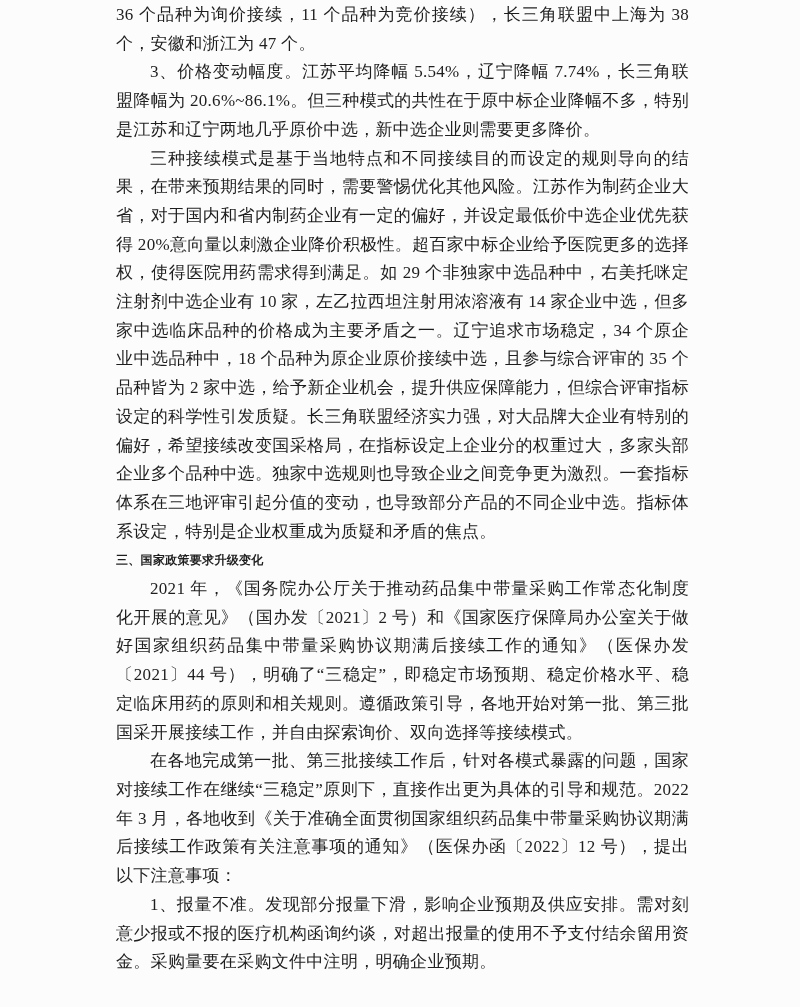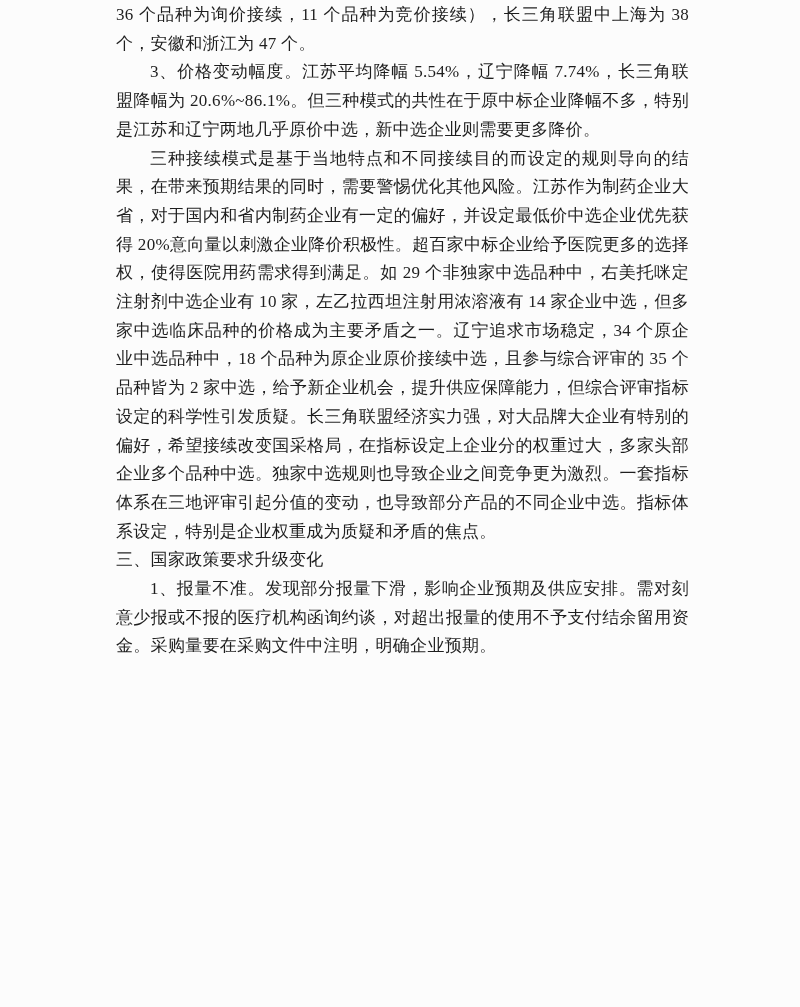--- a/index.html
+++ b/index.html
@@ -35,29 +35,31 @@
     padding: 0;
   }
   .para-indent {
     text-indent: 2em;
   }
   .para-flush {
     text-indent: 0;
   }
   .section-heading {
     text-indent: 0;
-    font-weight: normal;
-    font-size: 17px;
+    font-weight: bold;
+    font-size: 12px;
     margin: 0;
   }
 </style>
 </head>
 <body>
 
 <div class="page">
   <div class="text-block">
     <p class="para-flush">36 个品种为询价接续，11 个品种为竞价接续），长三角联盟中上海为 38 个，安徽和浙江为 47 个。</p>
     <p class="para-indent">3、价格变动幅度。江苏平均降幅 5.54%，辽宁降幅 7.74%，长三角联盟降幅为 20.6%~86.1%。但三种模式的共性在于原中标企业降幅不多，特别是江苏和辽宁两地几乎原价中选，新中选企业则需要更多降价。</p>
     <p class="para-indent">三种接续模式是基于当地特点和不同接续目的而设定的规则导向的结果，在带来预期结果的同时，需要警惕优化其他风险。江苏作为制药企业大省，对于国内和省内制药企业有一定的偏好，并设定最低价中选企业优先获得 20%意向量以刺激企业降价积极性。超百家中标企业给予医院更多的选择权，使得医院用药需求得到满足。如 29 个非独家中选品种中，右美托咪定注射剂中选企业有 10 家，左乙拉西坦注射用浓溶液有 14 家企业中选，但多家中选临床品种的价格成为主要矛盾之一。辽宁追求市场稳定，34 个原企业中选品种中，18 个品种为原企业原价接续中选，且参与综合评审的 35 个品种皆为 2 家中选，给予新企业机会，提升供应保障能力，但综合评审指标设定的科学性引发质疑。长三角联盟经济实力强，对大品牌大企业有特别的偏好，希望接续改变国采格局，在指标设定上企业分的权重过大，多家头部企业多个品种中选。独家中选规则也导致企业之间竞争更为激烈。一套指标体系在三地评审引起分值的变动，也导致部分产品的不同企业中选。指标体系设定，特别是企业权重成为质疑和矛盾的焦点。</p>
     <p class="section-heading">三、国家政策要求升级变化</p>
+    <p class="para-indent">2021 年，《国务院办公厅关于推动药品集中带量采购工作常态化制度化开展的意见》（国办发〔2021〕2 号）和《国家医疗保障局办公室关于做好国家组织药品集中带量采购协议期满后接续工作的通知》（医保办发〔2021〕44 号），明确了“三稳定”，即稳定市场预期、稳定价格水平、稳定临床用药的原则和相关规则。遵循政策引导，各地开始对第一批、第三批国采开展接续工作，并自由探索询价、双向选择等接续模式。</p>
+    <p class="para-indent">在各地完成第一批、第三批接续工作后，针对各模式暴露的问题，国家对接续工作在继续“三稳定”原则下，直接作出更为具体的引导和规范。2022 年 3 月，各地收到《关于准确全面贯彻国家组织药品集中带量采购协议期满后接续工作政策有关注意事项的通知》（医保办函〔2022〕12 号），提出以下注意事项：</p>
     <p class="para-indent">1、报量不准。发现部分报量下滑，影响企业预期及供应安排。需对刻意少报或不报的医疗机构函询约谈，对超出报量的使用不予支付结余留用资金。采购量要在采购文件中注明，明确企业预期。</p>
   </div>
 </div>
 
 </body></html>

